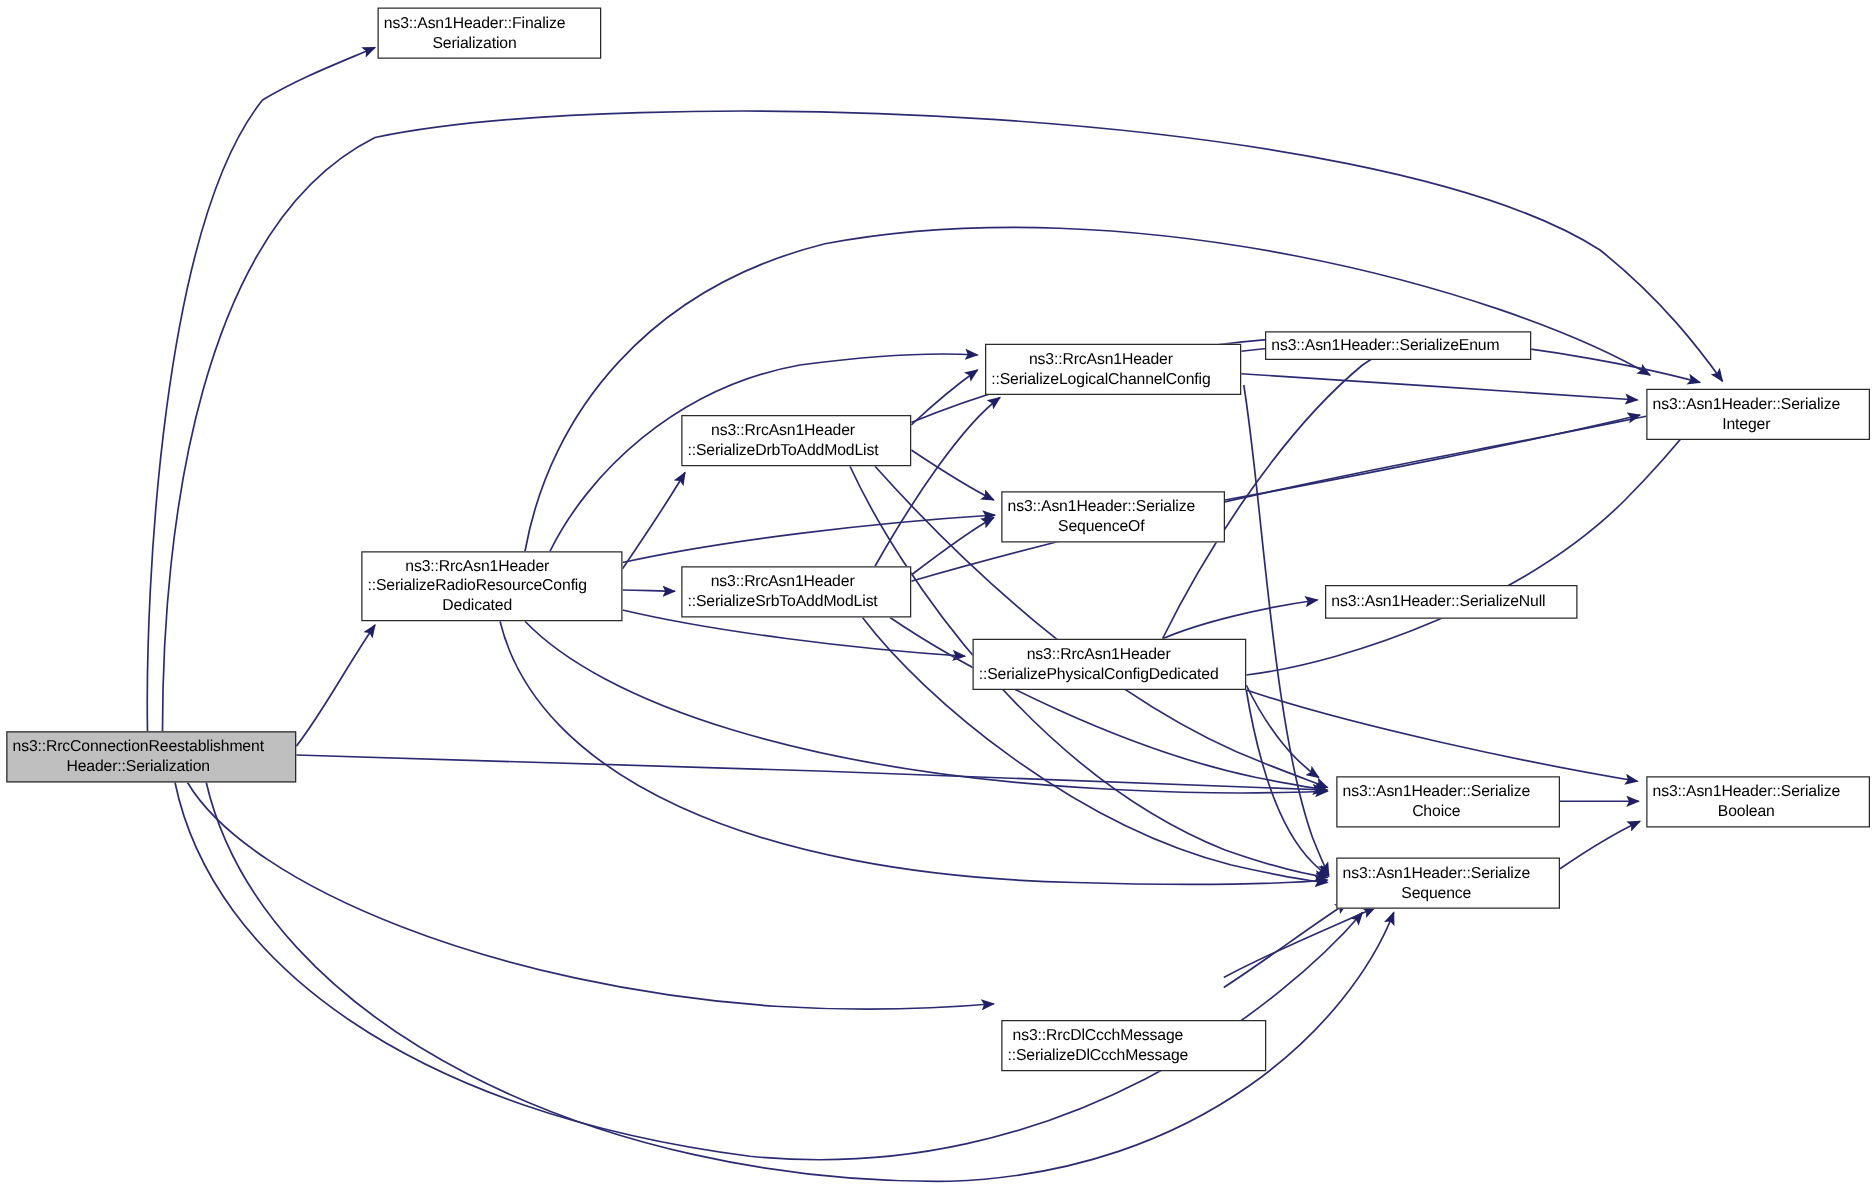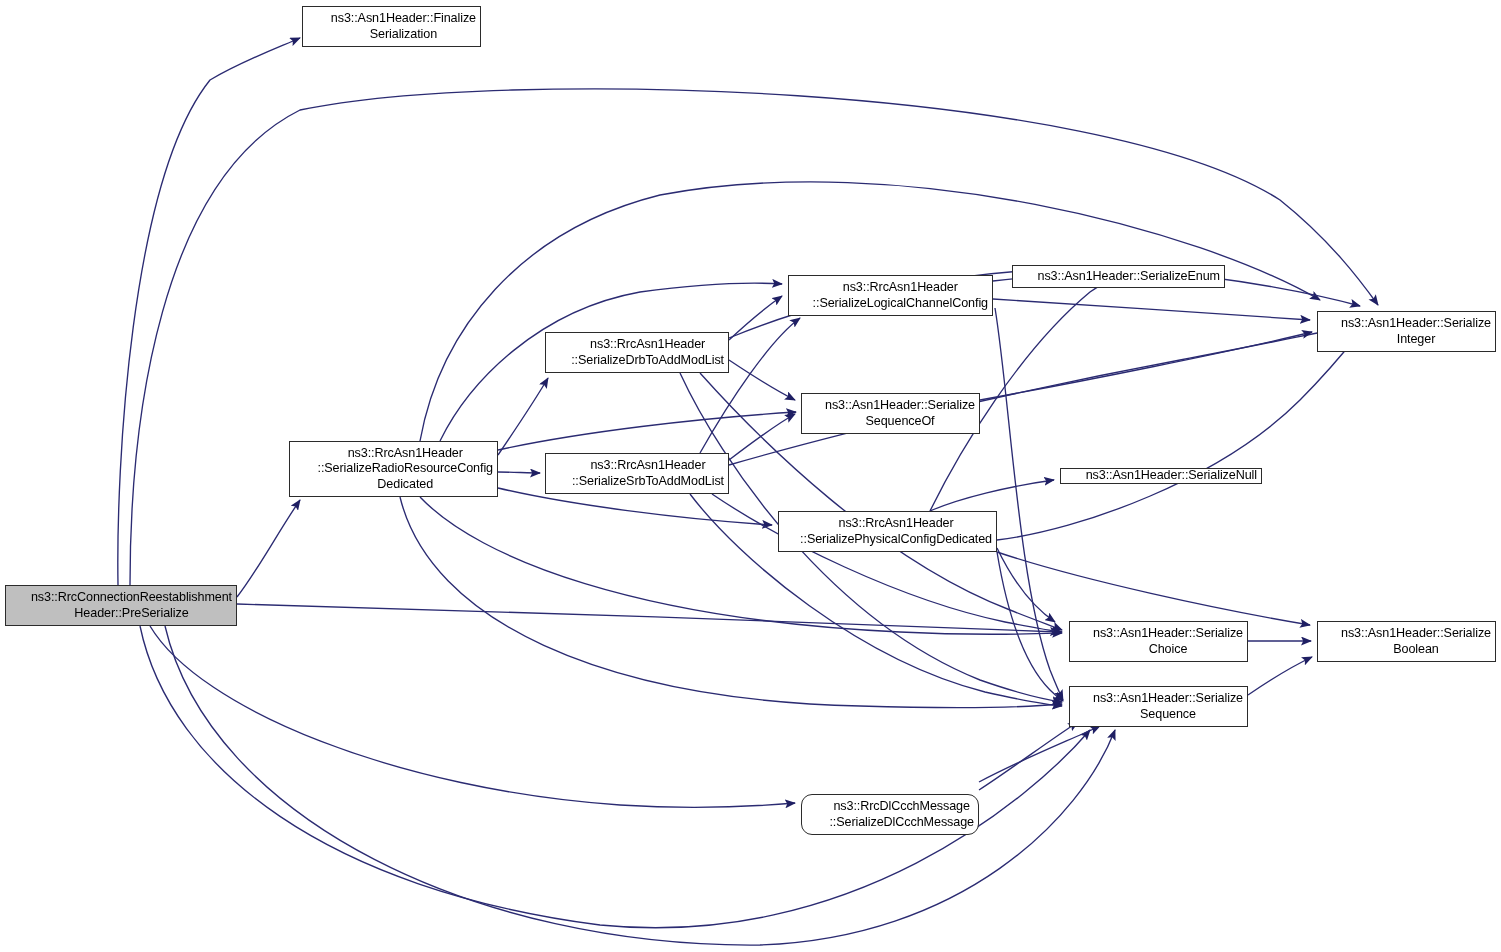--- a/index.html
+++ b/index.html
@@ -16,21 +16,21 @@
   .node{
     position:absolute;
     box-sizing:border-box;
     border:1px solid #2b2b2b;
     background:#ffffff;
     color:#000000;
     font-size:12.6px;
     line-height:15.4px;
     display:flex;
     align-items:center;
-    justify-content:flex-end;
+    justify-content:flex-start;
     text-align:center;
     white-space:pre-line;
     letter-spacing:-0.1px;
     z-index:5;
   }
   .node.root{
     background:#bfbfbf;
     border-color:#2b2b2b;
   }
   .node span{display:block;padding:0 4px;}
@@ -82,40 +82,40 @@
         <path class="edge" d="M 997,552 C 1005,600 1020,660 1050,690 C 1055,695 1060,699 1063,701" marker-end="url(#ah)"></path>
         <path class="edge" d="M 997,552 C 1080,580 1220,610 1310,625" marker-end="url(#ah)"></path>
         <path class="edge" d="M 1248,641 C 1270,641 1295,641 1311,641" marker-end="url(#ah)"></path>
         <path class="edge" d="M 1248,695 C 1270,680 1295,665 1312,657" marker-end="url(#ah)"></path>
         <path class="edge" d="M 979,790 C 1010,770 1050,740 1078,722" marker-end="url(#ah)"></path>
         <path class="edge" d="M 979,782 C 1020,760 1070,740 1100,726" marker-end="url(#ah)"></path>
       </g>
   </svg>
   <div id="node-layer">
       <div class="node root" style="left: 5px; top: 585px; width: 232px; height: 41px;"><span>ns3::RrcConnectionReestablishment
-Header::PreSerialize</span></div>
+Header::Serialization</span></div>
       <div class="node" style="left: 302px; top: 6px; width: 179px; height: 41px;"><span>ns3::Asn1Header::Finalize
 Serialization</span></div>
       <div class="node" style="left: 289px; top: 441px; width: 209px; height: 56px;"><span>ns3::RrcAsn1Header
 ::SerializeRadioResourceConfig
 Dedicated</span></div>
       <div class="node" style="left: 545px; top: 332px; width: 184px; height: 41px;"><span>ns3::RrcAsn1Header
 ::SerializeDrbToAddModList</span></div>
       <div class="node" style="left: 545px; top: 453px; width: 184px; height: 41px;"><span>ns3::RrcAsn1Header
 ::SerializeSrbToAddModList</span></div>
       <div class="node" style="left: 788px; top: 275px; width: 205px; height: 41px;"><span>ns3::RrcAsn1Header
 ::SerializeLogicalChannelConfig</span></div>
       <div class="node" style="left: 801px; top: 393px; width: 179px; height: 41px;"><span>ns3::Asn1Header::Serialize
 SequenceOf</span></div>
       <div class="node" style="left: 778px; top: 511px; width: 219px; height: 41px;"><span>ns3::RrcAsn1Header
 ::SerializePhysicalConfigDedicated</span></div>
-      <div class="node" style="left: 801px; top: 794px; width: 178px; height: 41px; border-radius: 11px;"><span>ns3::RrcDlCcchMessage
+      <div class="node" style="left: 801px; top: 816px; width: 212px; height: 41px;"><span>ns3::RrcDlCcchMessage
 ::SerializeDlCcchMessage</span></div>
       <div class="node" style="left: 1012px; top: 265px; width: 213px; height: 23px;"><span>ns3::Asn1Header::SerializeEnum</span></div>
-      <div class="node" style="left: 1060px; top: 468px; width: 202px; height: 16px;"><span>ns3::Asn1Header::SerializeNull</span></div>
+      <div class="node" style="left: 1060px; top: 468px; width: 202px; height: 27px;"><span>ns3::Asn1Header::SerializeNull</span></div>
       <div class="node" style="left: 1069px; top: 621px; width: 179px; height: 41px;"><span>ns3::Asn1Header::Serialize
 Choice</span></div>
       <div class="node" style="left: 1069px; top: 686px; width: 179px; height: 41px;"><span>ns3::Asn1Header::Serialize
 Sequence</span></div>
       <div class="node" style="left: 1317px; top: 311px; width: 179px; height: 41px;"><span>ns3::Asn1Header::Serialize
 Integer</span></div>
       <div class="node" style="left: 1317px; top: 621px; width: 179px; height: 41px;"><span>ns3::Asn1Header::Serialize
 Boolean</span></div>
     </div>
 </div>

